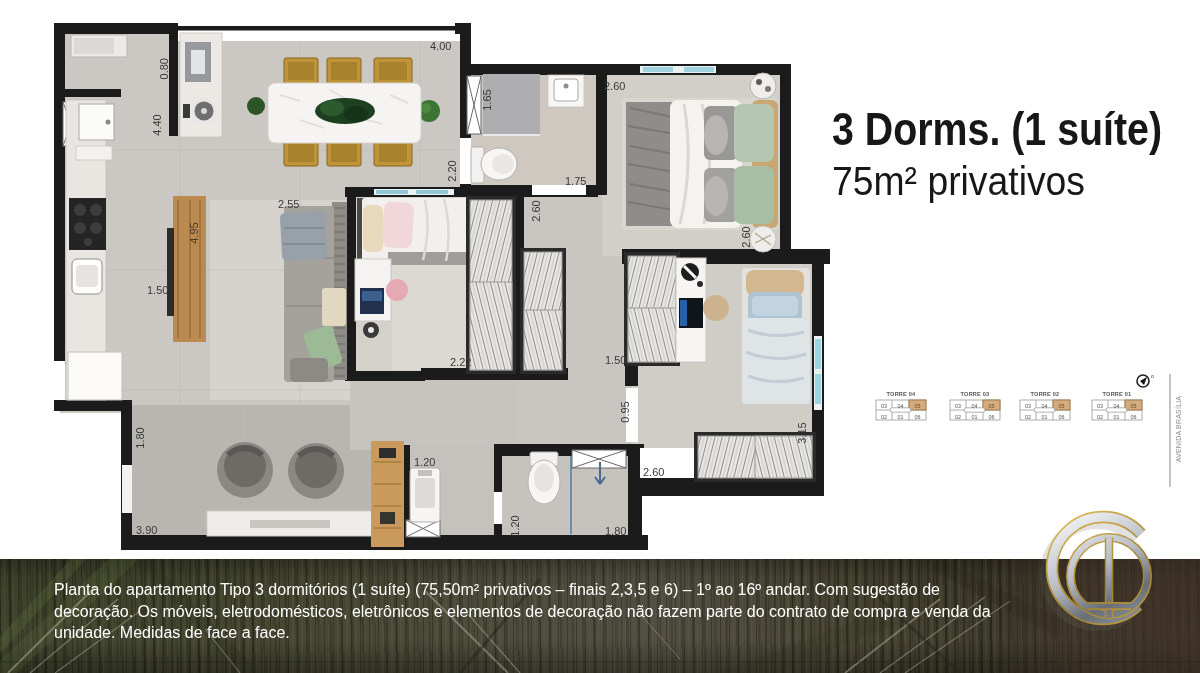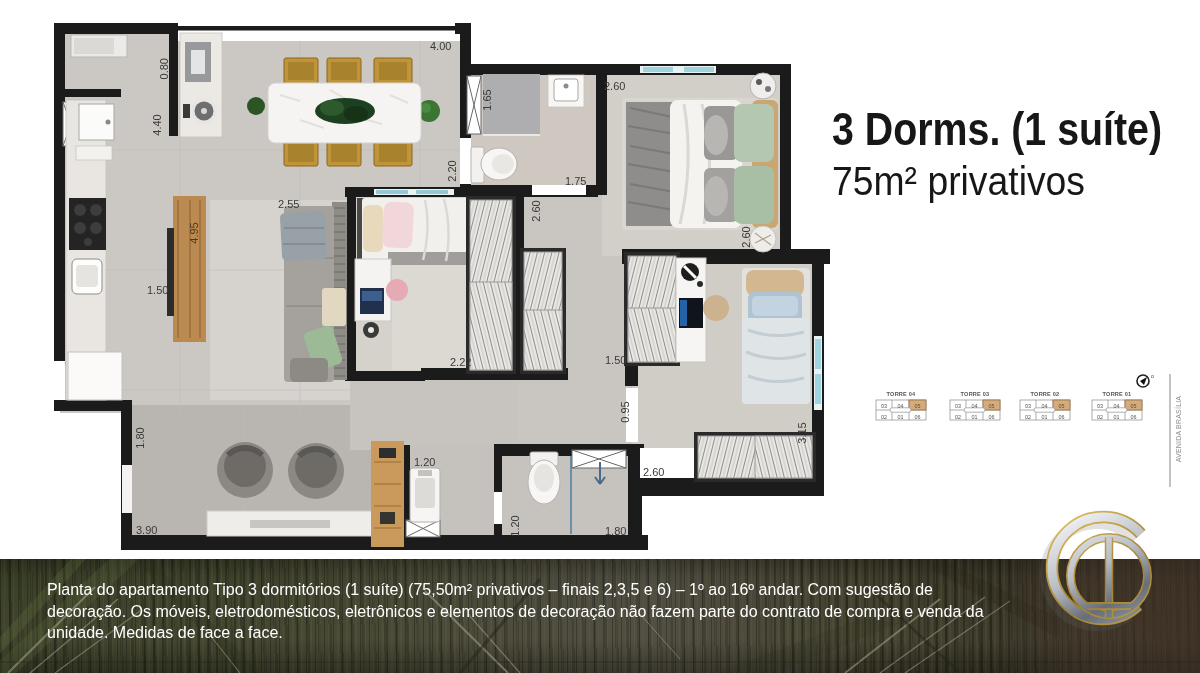--- a/index.html
+++ b/index.html
@@ -15,21 +15,21 @@
   .band{position:absolute;left:0;top:559px;width:1200px;height:114px;overflow:hidden;
     background:
       repeating-linear-gradient(90deg, rgba(10,14,4,0.30) 0 1.5px, rgba(0,0,0,0) 1.5px 4px, rgba(110,115,80,0.15) 4px 5.5px, rgba(0,0,0,0) 5.5px 9px),
       repeating-linear-gradient(88deg, rgba(0,0,0,0.16) 0 3px, rgba(0,0,0,0) 3px 11px),
       linear-gradient(180deg, rgba(0,0,0,0.12) 0%, rgba(0,0,0,0) 30%, rgba(90,88,70,0.18) 75%, rgba(70,66,50,0.12) 100%),
       linear-gradient(90deg, #3c4129 0%, #43452f 25%, #4e4c3d 45%, #514e42 55%, #44412f 72%, #3a3628 85%, #443827 100%),
       #3f4129;
   }
   .band::after{content:"";position:absolute;left:0;top:0;width:100%;height:100%;
       background:linear-gradient(180deg, rgba(0,0,0,0.18) 0, rgba(0,0,0,0) 18px, rgba(0,0,0,0) 80px, rgba(0,0,0,0.28) 100%);}
-  .bandtext{position:absolute;left:47px;top:20px;color:#ffffff;font-size:16px;line-height:21.6px;width:990px;z-index:3;}
+  .bandtext{position:absolute;left:54px;top:20px;color:#ffffff;font-size:16px;line-height:21.6px;width:990px;z-index:3;}
   #bandtex{position:absolute;left:0;top:0;z-index:1;}
   #logo{position:absolute;left:1032px;top:500px;z-index:4;}
 </style>
 </head>
 <body>
 <svg id="plan" width="1200" height="673" viewBox="0 0 1200 673" xmlns="http://www.w3.org/2000/svg">
 
   <g id="floors">
 
     <rect x="60" y="28" width="406" height="385" fill="#cbc8c4"></rect>

